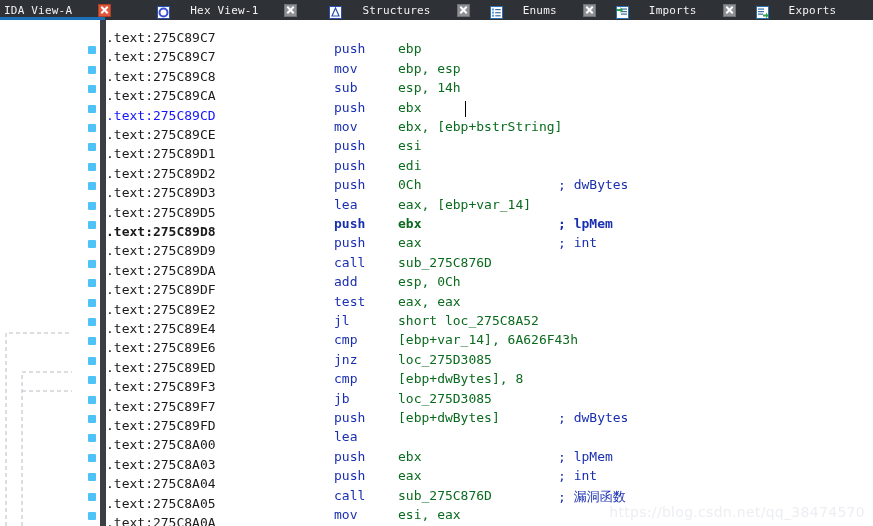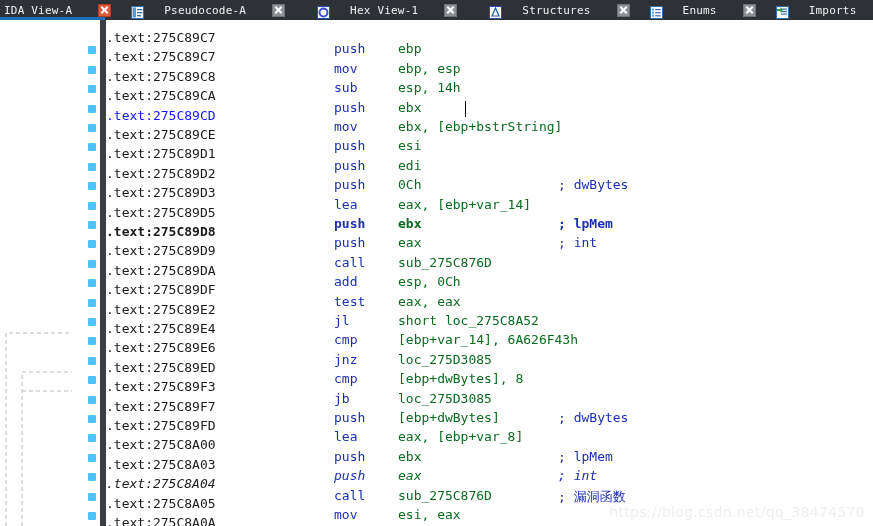--- a/index.html
+++ b/index.html
@@ -174,33 +174,20 @@
 
 <div class="tabbar">
 
   <div class="tab">
     <span class="tab-label">IDA View-A</span>
     <span class="tab-close active"></span>
   </div>
 
   <span class="tab-gap-sm"></span>
 
-  <div class="tab">
-    <span class="tab-icon">
-      <svg viewBox="0 0 13 13" width="13" height="13">
-        <rect x="0.5" y="0.5" width="12" height="12" fill="#ffffff" stroke="#2b6fb0"></rect>
-        <rect x="1.5" y="1.5" width="3.5" height="10" fill="#5b9bd5"></rect>
-        <rect x="6" y="3" width="5.5" height="1.3" fill="#3a6ea5"></rect>
-        <rect x="6" y="6" width="5.5" height="1.3" fill="#3a6ea5"></rect>
-        <rect x="6" y="9" width="4" height="1.3" fill="#3a6ea5"></rect>
-      </svg>
-    </span>
-    <span class="tab-label">Pseudocode-A</span>
-    <span class="tab-close"></span>
-  </div>
 
   <span class="tab-gap"></span>
 
   <div class="tab">
     <span class="tab-icon">
       <svg viewBox="0 0 13 13" width="13" height="13">
         <rect x="0.5" y="0.5" width="12" height="12" fill="#ffffff" stroke="#2b4fb0"></rect>
         <circle cx="6.5" cy="6.5" r="4" fill="none" stroke="#3a4fd5" stroke-width="2"></circle>
       </svg>
     </span>
@@ -328,21 +315,21 @@
       <div class="line" style="top: 215.4px;"><span class="seg addr">.text:275C89D9</span><span class="seg mnem">push</span><span class="seg ops">eax</span><span class="seg cmt">; int</span></div>
       <div class="line" style="top: 234.8px; text-align: right;"><span class="seg addr">.text:275C89DA</span><span class="seg mnem">call</span><span class="seg ops">sub_275C876D</span></div>
       <div class="line" style="top: 254.2px;"><span class="seg addr">.text:275C89DF</span><span class="seg mnem">add</span><span class="seg ops">esp, 0Ch</span></div>
       <div class="line" style="top: 273.6px;"><span class="seg addr">.text:275C89E2</span><span class="seg mnem">test</span><span class="seg ops">eax, eax</span></div>
       <div class="line" style="top: 293px; padding-left: 29px;"><span class="seg addr">.text:275C89E4</span><span class="seg mnem">jl</span><span class="seg ops">short loc_275C8A52</span></div>
       <div class="line" style="top: 312.4px;"><span class="seg addr">.text:275C89E6</span><span class="seg mnem">cmp</span><span class="seg ops">[ebp+var_14], 6A626F43h</span></div>
       <div class="line" style="top: 331.8px;"><span class="seg addr">.text:275C89ED</span><span class="seg mnem">jnz</span><span class="seg ops">loc_275D3085</span></div>
       <div class="line" style="top: 351.2px;"><span class="seg addr">.text:275C89F3</span><span class="seg mnem">cmp</span><span class="seg ops">[ebp+dwBytes], 8</span></div>
       <div class="line" style="top: 370.6px;"><span class="seg addr">.text:275C89F7</span><span class="seg mnem">jb</span><span class="seg ops">loc_275D3085</span></div>
       <div class="line" style="top: 390px;"><span class="seg addr">.text:275C89FD</span><span class="seg mnem">push</span><span class="seg ops">[ebp+dwBytes]</span><span class="seg cmt">; dwBytes</span></div>
-      <div class="line" style="top: 409.4px;"><span class="seg addr">.text:275C8A00</span><span class="seg mnem">lea</span><span class="seg ops">eax, [ebp+var_8]</span></div>
+      <div class="line" style="top: 409.4px;"><span class="seg addr">.text:275C8A00</span><span class="seg mnem">lea</span></div>
       <div class="line" style="top: 428.8px;"><span class="seg addr">.text:275C8A03</span><span class="seg mnem">push</span><span class="seg ops">ebx</span><span class="seg cmt">; lpMem</span></div>
-      <div class="line" style="top: 448.2px; font-style: italic;"><span class="seg addr">.text:275C8A04</span><span class="seg mnem">push</span><span class="seg ops">eax</span><span class="seg cmt">; int</span></div>
+      <div class="line" style="top: 448.2px;"><span class="seg addr">.text:275C8A04</span><span class="seg mnem">push</span><span class="seg ops">eax</span><span class="seg cmt">; int</span></div>
       <div class="line" style="top: 467.6px;"><span class="seg addr">.text:275C8A05</span><span class="seg mnem">call</span><span class="seg ops">sub_275C876D</span><span class="seg cmt">; 漏洞函数</span></div>
       <div class="line" style="top: 487px;"><span class="seg addr">.text:275C8A0A</span><span class="seg mnem">mov</span><span class="seg ops">esi, eax</span></div>
     </div>
 
   <div class="watermark">https://blog.csdn.net/qq_38474570</div>
 </div>
 
 </body></html>

